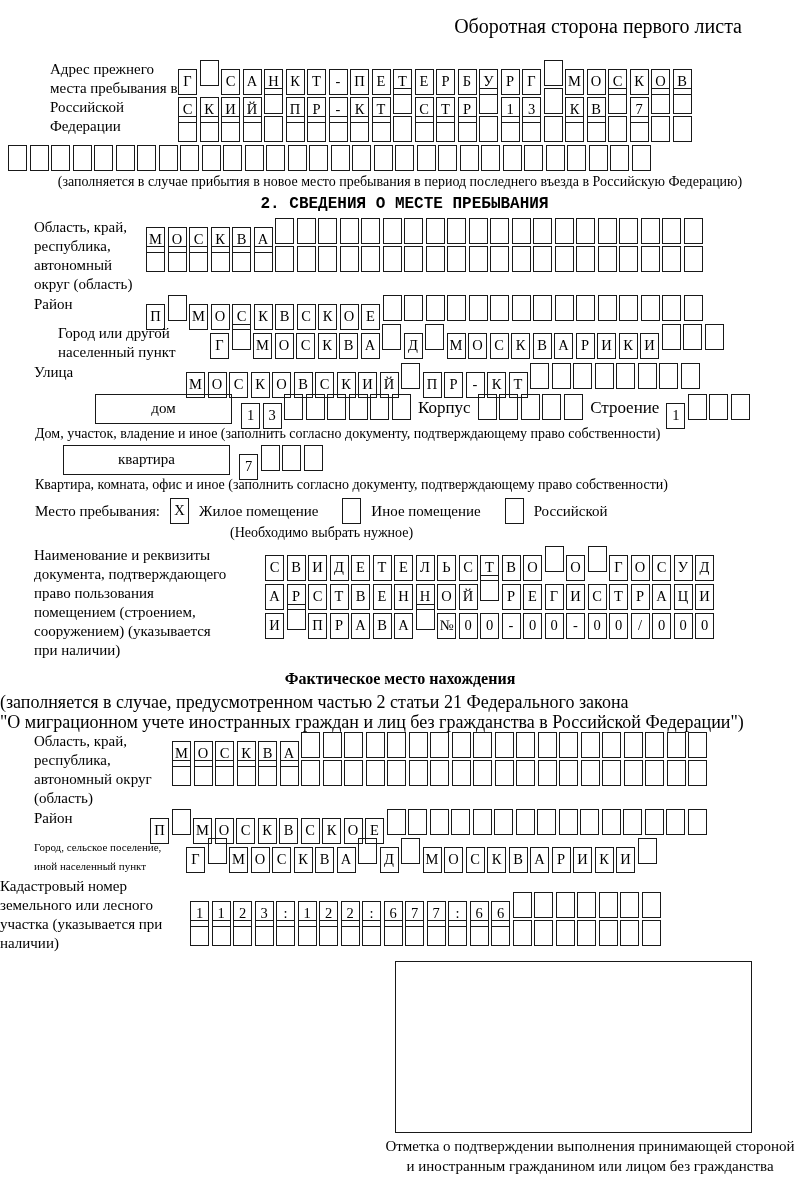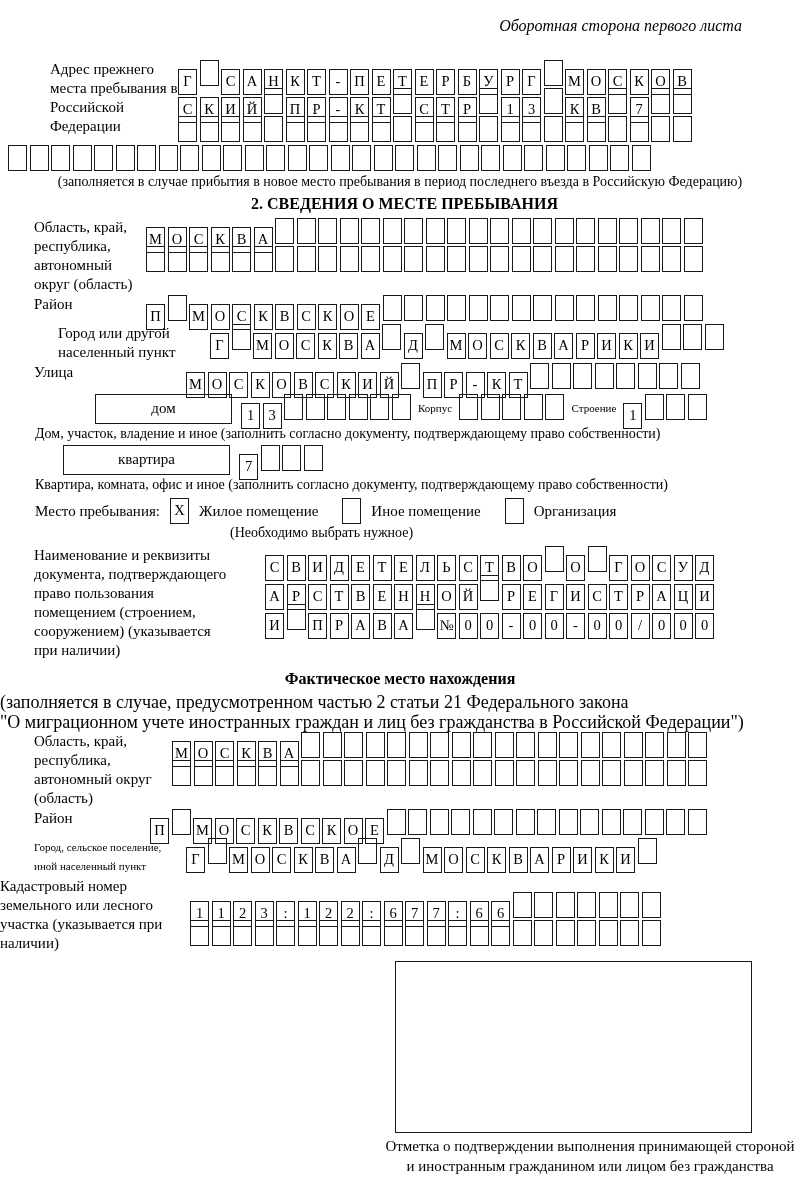--- a/index.html
+++ b/index.html
@@ -1,40 +1,40 @@
 <!DOCTYPE html>
 <html><head>
 <meta charset="utf-8">
 <style>
   html,body{margin:0;padding:0;background:#fff;}
   .page{position:relative;width:800px;height:1180px;background:#fff;color:#000;
         font-family:"Liberation Serif","DejaVu Serif",serif;overflow:hidden;}
-  .side-note{text-align:right;padding:16px 58px 0 0;font-size:16px;line-height:20px;font-style:italic;}
+  .side-note{text-align:right;padding:16px 58px 0 0;font-size:20px;line-height:20px;}
   .row{display:flex;align-items:flex-start;}
   .lbl{font-size:15px;line-height:19px;box-sizing:border-box;}
   .cellrow{white-space:nowrap;height:28px;}
   .cell{display:inline-block;box-sizing:border-box;width:19px;height:26px;margin-right:2.5px;
         border:1.6px solid #191919;text-align:center;font-size:14.5px;line-height:23px;
         font-family:"Liberation Serif","DejaVu Serif",serif;}
   .b1{margin-top:24px;}
   .lbl-b1{width:178px;padding-left:50px;}
   .fullrow{padding-left:8px;margin-top:1px;}
   .note{font-size:14px;line-height:18px;text-align:center;}
-  .sec-title{font-size:16px;font-weight:bold;text-align:center;margin:4px 0 5px 9px;}
+  .sec-title{font-size:16px;font-weight:bold;text-align:center;margin:4px 0 5px 9px;font-family:Liberation Mono, monospace;}
   .lbl-region{width:146px;padding-left:34px;}
   .lbl-district{width:146px;padding-left:34px;}
   .lbl-city{width:186px;padding-left:34px;margin-left:24px;}
   .lbl-street{width:186px;padding-left:34px;}
   .fieldrow{margin-bottom:1px;}
   .houserow{display:flex;align-items:flex-start;margin:3px 0 0 63px;padding-left:32px;}
   .widebox{box-sizing:border-box;border:1.6px solid #191919;height:30px;text-align:center;
            font-size:15px;line-height:27px;margin-right:9px;}
   .housebox{width:137px;}
   .aptbox{width:167px;}
-  .inline-lbl{font-size:11px;line-height:28px;margin:0 7px 0 5px;}
+  .inline-lbl{font-size:17px;line-height:28px;margin:0 7px 0 5px;}
   .subnote{font-size:14px;line-height:18px;margin:1px 0 2px 35px;}
   .aptrow{display:flex;align-items:flex-start;margin:2px 0 0 63px;}
   .stayrow{display:flex;align-items:center;margin:4px 0 0 35px;font-size:15px;}
   .stayrow .cb{margin:0 10px;}
   .opt{margin-right:14px;}
   .choose{margin:0 0 4px 230px;text-align:left;}
   .docblock{margin-top:2px;}
   .lbl-doc{width:232px;padding-left:34px;}
   .doccells{margin-left:33px;}
   .doccells .cellrow{height:29px;}
@@ -108,21 +108,21 @@
   </div>
   <div class="subnote">Квартира, комната, офис и иное (заполнить согласно документу, подтверждающему право собственности)</div>
 
   <div class="stayrow">
     <span>Место пребывания:</span>
     <span class="cell cb">X</span>
     <span class="opt">Жилое помещение</span>
     <span class="cell cb"></span>
     <span class="opt">Иное помещение</span>
     <span class="cell cb"></span>
-    <span class="opt">Организация</span>
+    <span class="opt">Российской</span>
   </div>
   <div class="note choose">(Необходимо выбрать нужное)</div>
 
   <div class="row docblock">
     <div class="lbl lbl-doc">Наименование и реквизиты документа, подтверждающего право пользования помещением (строением, сооружением) (указывается при наличии)</div>
     <div class="doccells">
       <div class="cellrow"><span class="cell">С</span><span class="cell">В</span><span class="cell">И</span><span class="cell">Д</span><span class="cell">Е</span><span class="cell">Т</span><span class="cell">Е</span><span class="cell">Л</span><span class="cell">Ь</span><span class="cell">С</span><span class="cell">Т</span><span class="cell">В</span><span class="cell">О</span><span class="cell"></span><span class="cell">О</span><span class="cell"></span><span class="cell">Г</span><span class="cell">О</span><span class="cell">С</span><span class="cell">У</span><span class="cell">Д</span></div>
       <div class="cellrow"><span class="cell">А</span><span class="cell">Р</span><span class="cell">С</span><span class="cell">Т</span><span class="cell">В</span><span class="cell">Е</span><span class="cell">Н</span><span class="cell">Н</span><span class="cell">О</span><span class="cell">Й</span><span class="cell"></span><span class="cell">Р</span><span class="cell">Е</span><span class="cell">Г</span><span class="cell">И</span><span class="cell">С</span><span class="cell">Т</span><span class="cell">Р</span><span class="cell">А</span><span class="cell">Ц</span><span class="cell">И</span></div>
       <div class="cellrow"><span class="cell">И</span><span class="cell"></span><span class="cell">П</span><span class="cell">Р</span><span class="cell">А</span><span class="cell">В</span><span class="cell">А</span><span class="cell"></span><span class="cell">№</span><span class="cell">0</span><span class="cell">0</span><span class="cell">-</span><span class="cell">0</span><span class="cell">0</span><span class="cell">-</span><span class="cell">0</span><span class="cell">0</span><span class="cell">/</span><span class="cell">0</span><span class="cell">0</span><span class="cell">0</span></div>
     </div>

